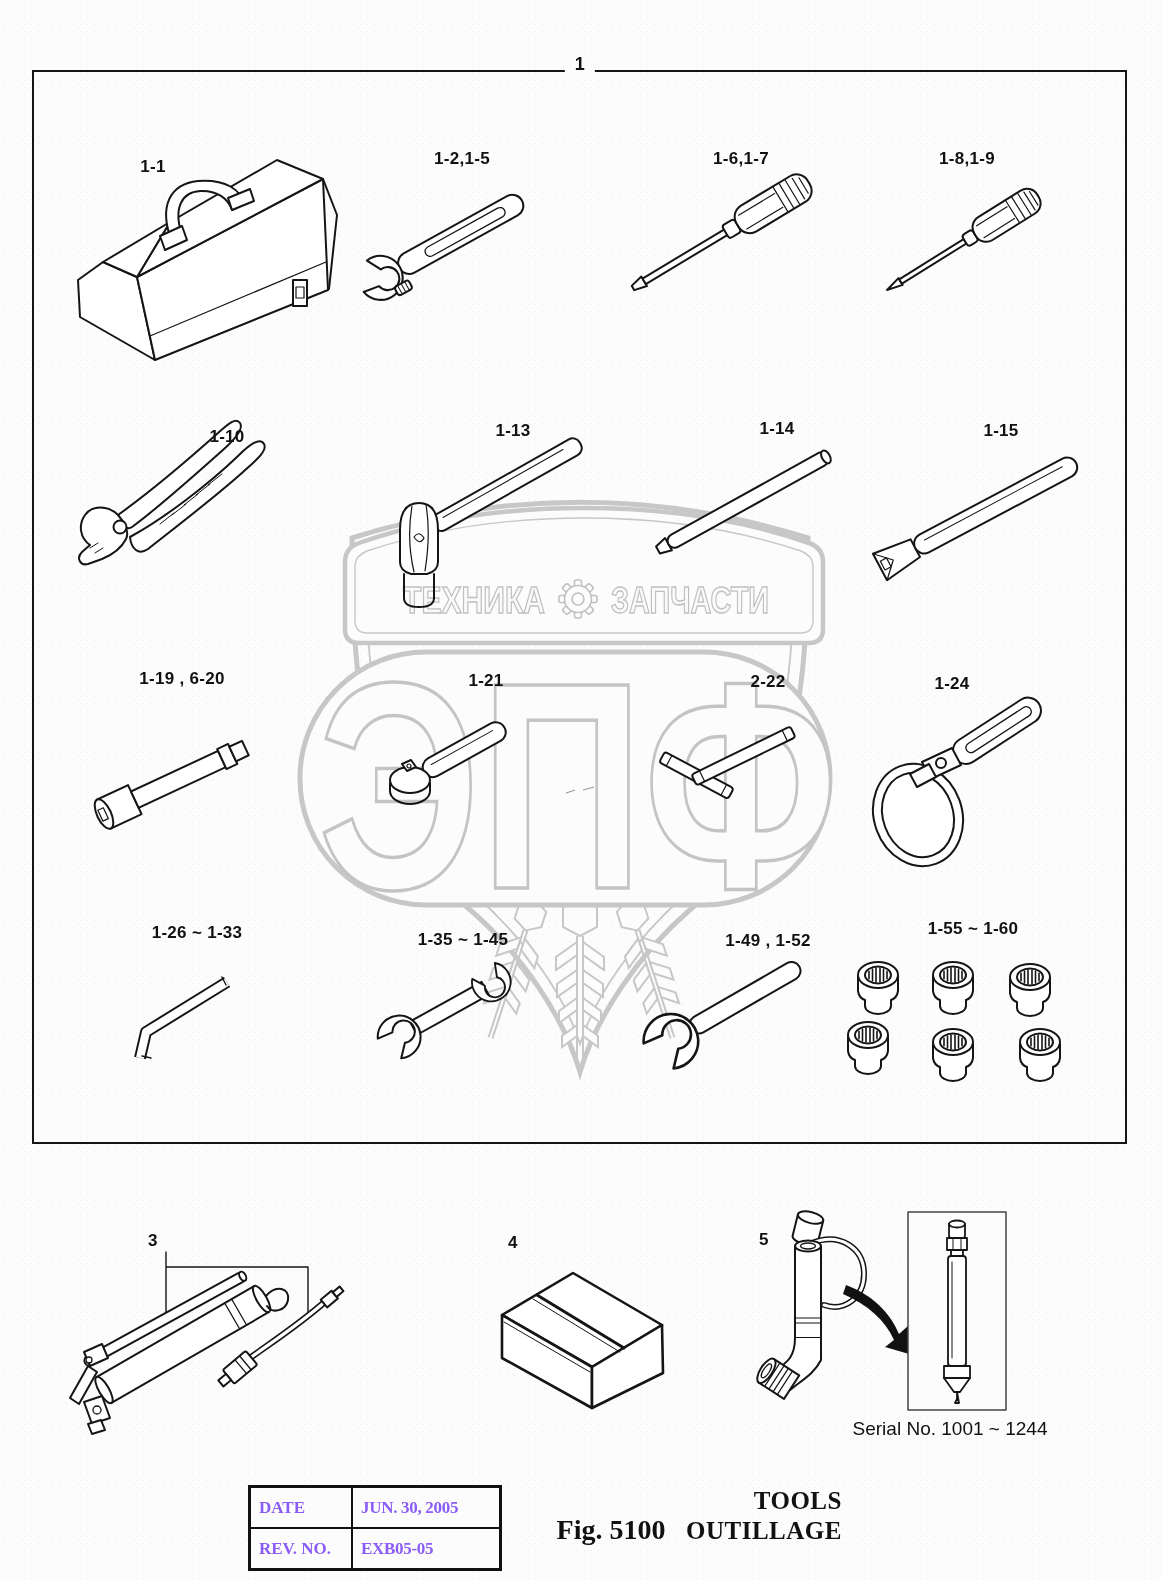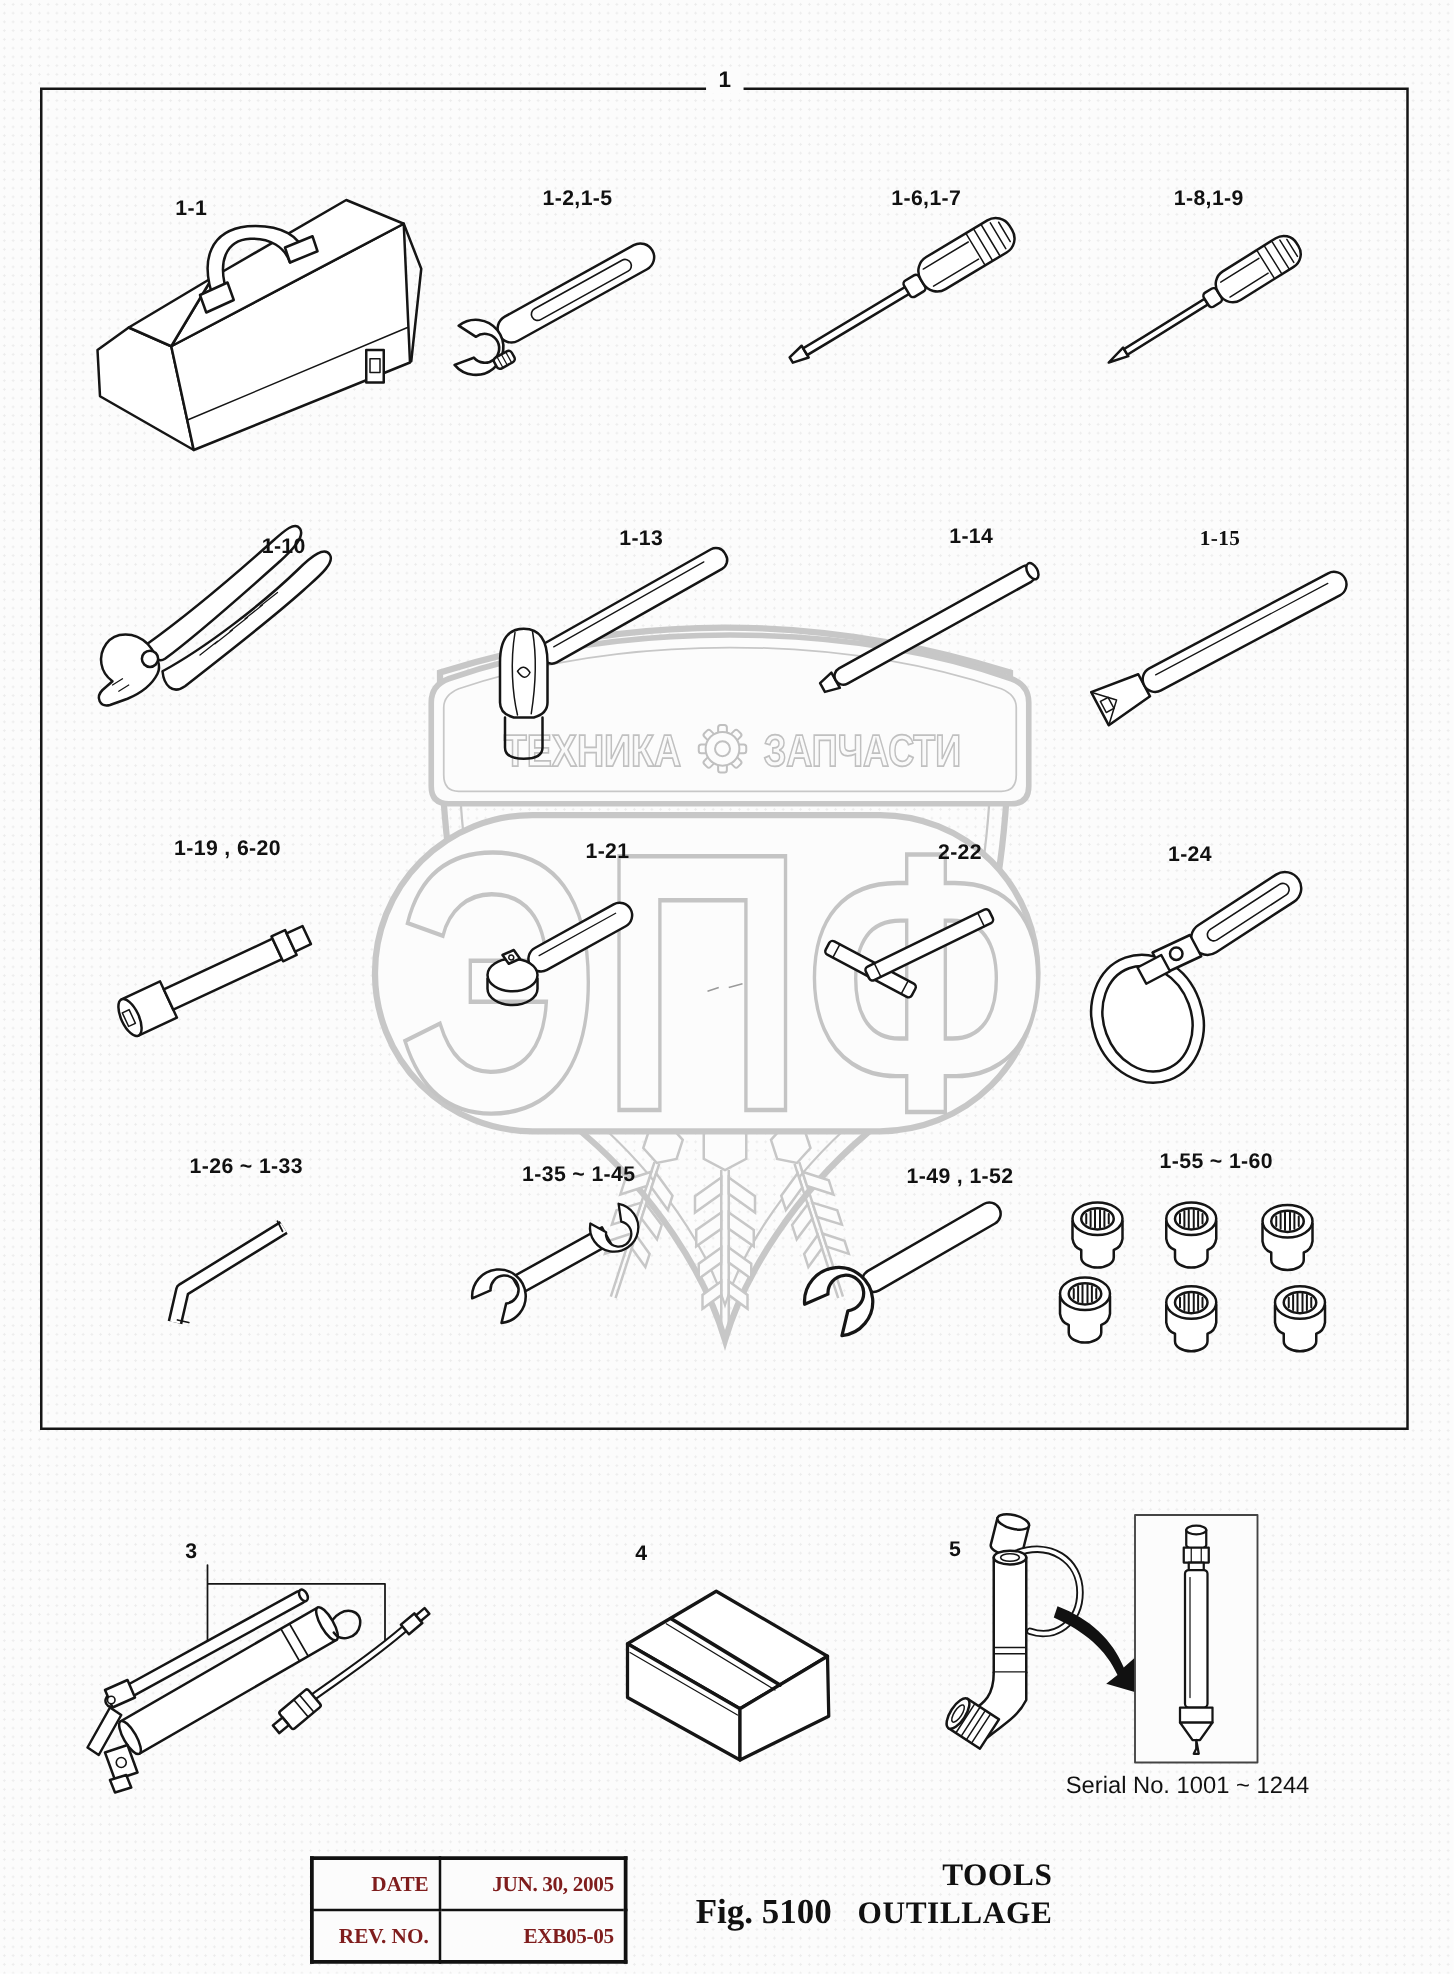--- a/index.html
+++ b/index.html
@@ -10,22 +10,22 @@
         background-size:7px 7px;}
   .page svg.canvas{position:absolute;left:0;top:0;}
   .plabel{position:absolute;transform:translate(-50%,-50%);
           font:bold 17px "Liberation Sans",sans-serif;color:#111;
           white-space:nowrap;letter-spacing:.3px;}
   .group-label{background:#fcfcfc;padding:0 10px;font-size:18px;}
   .serial{position:absolute;transform:translate(-50%,-50%);
           font:19px "Liberation Sans",sans-serif;color:#111;white-space:nowrap;}
   table.info{position:absolute;left:248px;top:1485px;border-collapse:collapse;
              border:3px solid #111;background:#fcfcfc;}
-  table.info td{border:2px solid #111;text-align:right;vertical-align:middle;
-                font:bold 17px "Liberation Serif",serif;color:#7f1d1d;padding:0 8px;}
+  table.info td{border:2px solid #111;text-align:left;vertical-align:middle;
+                font:bold 17px "Liberation Serif",serif;color:#8b5cf6;padding:0 8px;}
   table.info td.k{width:84px;height:39px;}
   table.info td.v{width:130px;height:39px;letter-spacing:-0.3px;}
   .fig-label{position:absolute;transform:translate(-50%,-50%);
              font:bold 28px "Liberation Serif",serif;color:#111;white-space:nowrap;}
   .fig-titles{position:absolute;left:686px;top:1486px;
               font:bold 25px "Liberation Serif",serif;color:#111;line-height:30px;
               letter-spacing:.5px;text-align:right;}
 </style>
 </head>
 <body>
@@ -334,21 +334,21 @@
 
 <div class="plabel group-label" style="left:580px;top:64px;">1</div>
 
 <div class="plabel" style="left:153px;top:167px;">1-1</div>
 <div class="plabel" style="left:462px;top:159px;">1-2,1-5</div>
 <div class="plabel" style="left:741px;top:159px;">1-6,1-7</div>
 <div class="plabel" style="left:967px;top:159px;">1-8,1-9</div>
 <div class="plabel" style="left:179px;top:437px;margin-left:48px;">1-10</div>
 <div class="plabel" style="left:513px;top:431px;">1-13</div>
 <div class="plabel" style="left:777px;top:429px;">1-14</div>
-<div class="plabel" style="left:976px;top:431px;font-family:Liberation Serif, serif;">1-15</div>
+<div class="plabel" style="left:1001px;top:431px;">1-15</div>
 <div class="plabel" style="left:182px;top:679px;">1-19 , 6-20</div>
 <div class="plabel" style="left:486px;top:681px;">1-21</div>
 <div class="plabel" style="left:768px;top:682px;">2-22</div>
 <div class="plabel" style="left:952px;top:684px;">1-24</div>
 <div class="plabel" style="left:197px;top:933px;">1-26 ~ 1-33</div>
 <div class="plabel" style="left:463px;top:940px;">1-35 ~ 1-45</div>
 <div class="plabel" style="left:768px;top:941px;">1-49 , 1-52</div>
 <div class="plabel" style="left:973px;top:929px;">1-55 ~ 1-60</div>
 
 <div class="plabel" style="left:153px;top:1241px;">3</div>

